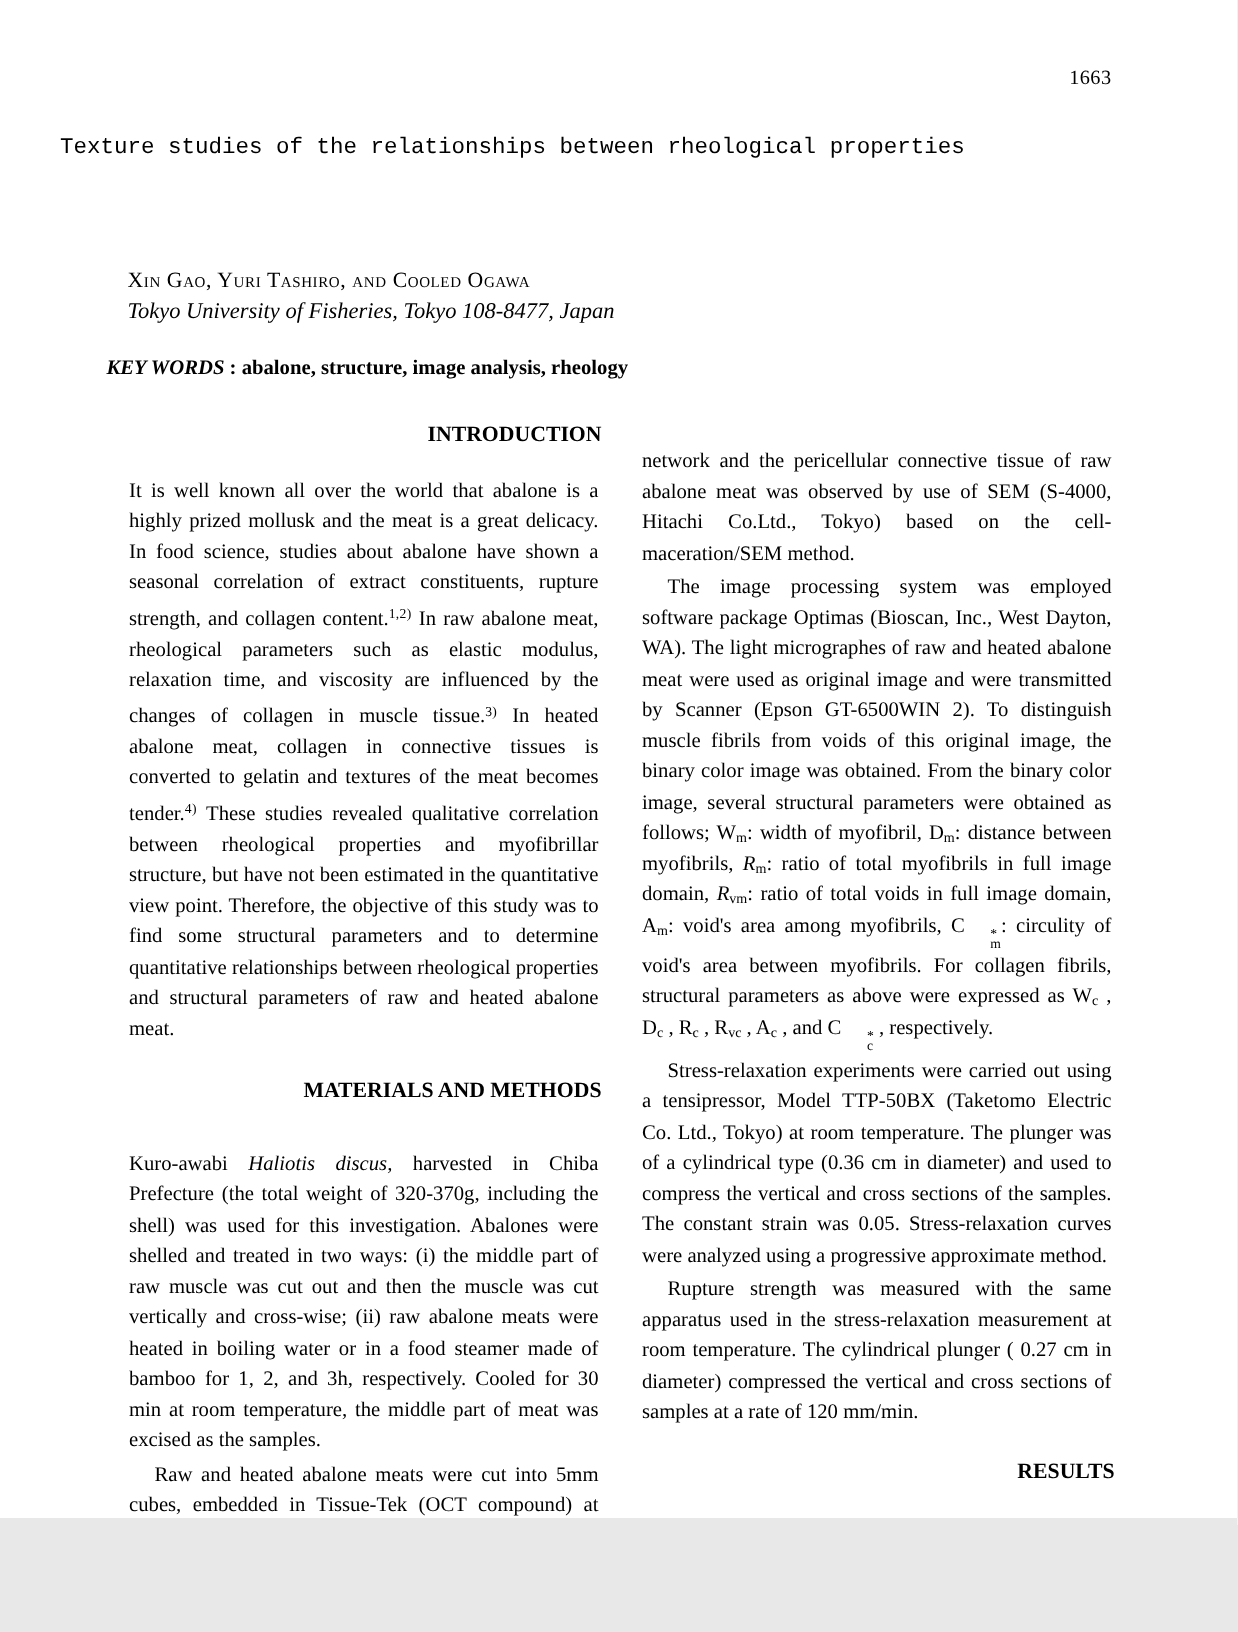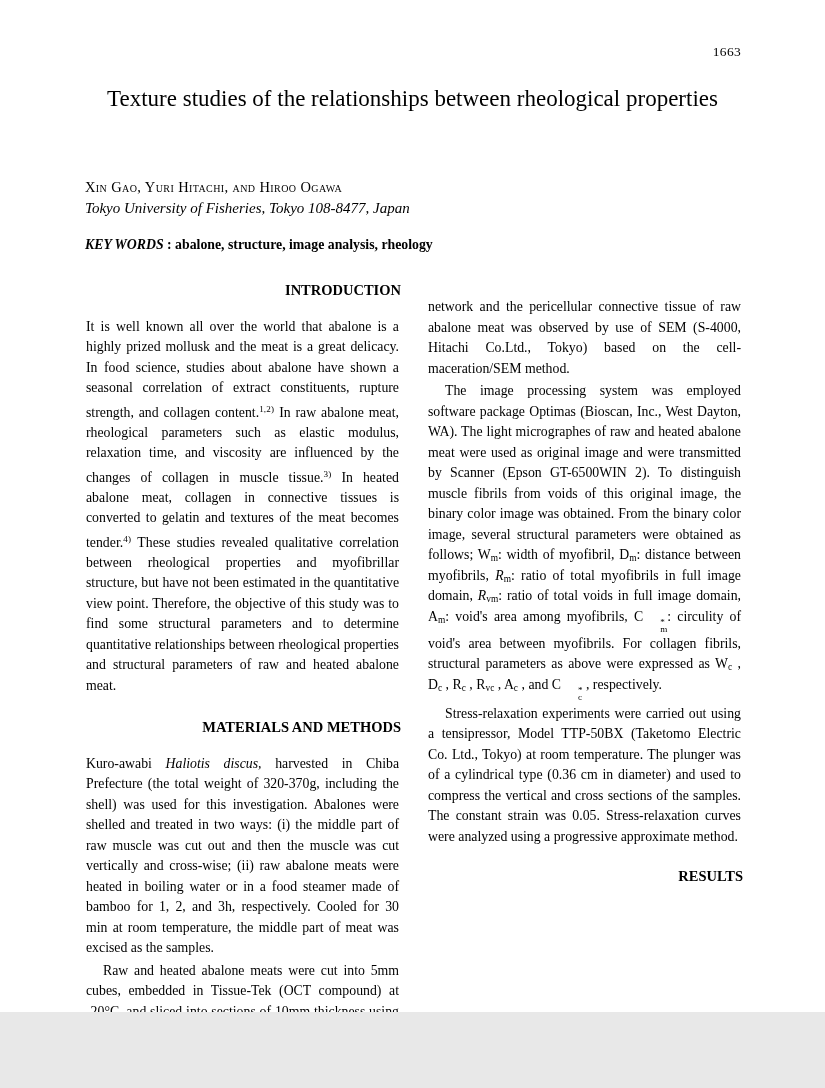--- a/index.html
+++ b/index.html
@@ -11,53 +11,52 @@
     color:#000000;
     overflow:hidden;
     margin:0 auto;
   }
   .page-number{
     position:absolute;top:44px;right:84px;
     font-size:13.5px;letter-spacing:.3px;
   }
   .title-block{
     position:absolute;top:84px;left:40px;right:40px;
-    text-align:center;
-    font-size:23px;line-height:30px;font-weight:400;
+    font-size:15px;line-height:30px;font-weight:400;font-family:Liberation Mono, monospace;
   }
   .byline{
     position:absolute;top:179px;left:85px;right:60px;
     font-size:14.5px;
     font-variant:small-caps;
     letter-spacing:.4px;
   }
   .affiliation{
     position:absolute;top:200px;left:85px;right:60px;
     font-size:15px;font-style:italic;
   }
   .keywords{
-    position:absolute;top:237px;left:85px;right:60px;
+    position:absolute;top:237px;left:71px;right:60px;
     font-size:13.8px;font-weight:bold;
   }
   .keywords .kw-label{font-style:italic;}
   .col{
     position:absolute;
     width:317px;
     font-size:13.8px;line-height:20.5px;
     text-align:justify;
   }
   .col-left{top:280px;left:84px;}
   .col-right{top:295px;left:426px;}
   .col h2{
     font-size:14.5px;font-weight:bold;
     margin:0;line-height:20.5px;
     text-align:right;
   }
   .col h2.h-intro{margin:0 0 16px 0;}
-  .col h2.h-mm{margin:21px 0 16px 0;}
+  .col h2.h-mm{margin:21px 0 28px 0;}
   .col h2.h-results{margin:19px 0 6px 0;}
   .para{margin:2px;}
   .ind{text-indent:17px;}
   .ref{font-size:.66em;vertical-align:.5em;letter-spacing:.2px;}
   sub.pr{font-size:.68em;vertical-align:-.22em;line-height:0;}
   .sym{font-style:italic;}
   .ss{
     display:inline-flex;flex-direction:column;align-items:flex-start;
     vertical-align:-.5em;font-size:.66em;line-height:.8;
   }
@@ -68,21 +67,21 @@
 <body>
 
 <div class="page">
 
   <div class="page-number">1663</div>
 
   <div class="title-block">
     <div>Texture studies of the relationships between rheological properties</div>
   </div>
 
-  <div class="byline">Xin Gao,  Yuri Hitachi, and Hiroo Ogawa</div>
+  <div class="byline">Xin Gao,  Yuri Tashiro, and Cooled Ogawa</div>
 
   <div class="affiliation">Tokyo University of Fisheries, Tokyo 108-8477, Japan</div>
 
   <div class="keywords">
     <span class="kw-label">KEY WORDS</span><span> : abalone,  structure,  image analysis, rheology</span>
   </div>
 
   <div class="col col-left">
 
     <h2 class="h-intro">INTRODUCTION</h2>
@@ -106,19 +105,20 @@
     <p class="para ind"><span>The image processing system was employed software package Optimas (Bioscan, Inc., West Dayton, WA). The light micrographes of raw and heated abalone meat were used as original image and were transmitted by Scanner (Epson GT-6500WIN 2).  To distinguish muscle fibrils from voids of this original image, the binary color image was obtained.  From the binary color image, several structural parameters were obtained as follows; W</span><sub class="pr">m</sub><span>: width of myofibril, D</span><sub class="pr">m</sub><span>: distance between myofibrils, </span><span class="sym">R</span><sub class="pr">m</sub><span>: ratio of total myofibrils in full image domain, </span><span class="sym">R</span><sub class="pr">vm</sub><span>: ratio of total voids in full image domain, A</span><sub class="pr">m</sub><span>: void's area among myofibrils, C</span><span class="ss">
           <span class="sup-part">*</span>
           <span class="sub-part">m</span>
         </span><span>: circulity of void's area between myofibrils.  For collagen fibrils, structural parameters as above were expressed as  W</span><sub class="pr">c</sub><span> , D</span><sub class="pr">c</sub><span> , R</span><sub class="pr">c</sub><span> , R</span><sub class="pr">vc</sub><span> , A</span><sub class="pr">c</sub><span> , and C</span><span class="ss">
           <span class="sup-part">*</span>
           <span class="sub-part">c</span>
         </span><span> , respectively.</span></p>
 
     <p class="para ind">Stress-relaxation experiments were carried out using a tensipressor, Model TTP-50BX (Taketomo Electric Co. Ltd., Tokyo) at room temperature.  The plunger was of a cylindrical type (0.36 cm in diameter) and used to compress the vertical and cross sections of the samples.  The constant strain was 0.05.  Stress-relaxation curves were analyzed using a progressive approximate method.</p>
 
+    <p class="para ind">Rupture strength was measured with the same apparatus used in the stress-relaxation measurement at room temperature.  The cylindrical plunger ( 0.27 cm in diameter) compressed the vertical and cross sections of samples at a rate of 120 mm/min.</p>
 
     <h2 class="h-results">RESULTS</h2>
 
 
   </div>
 
 </div>
 
 </body></html>

